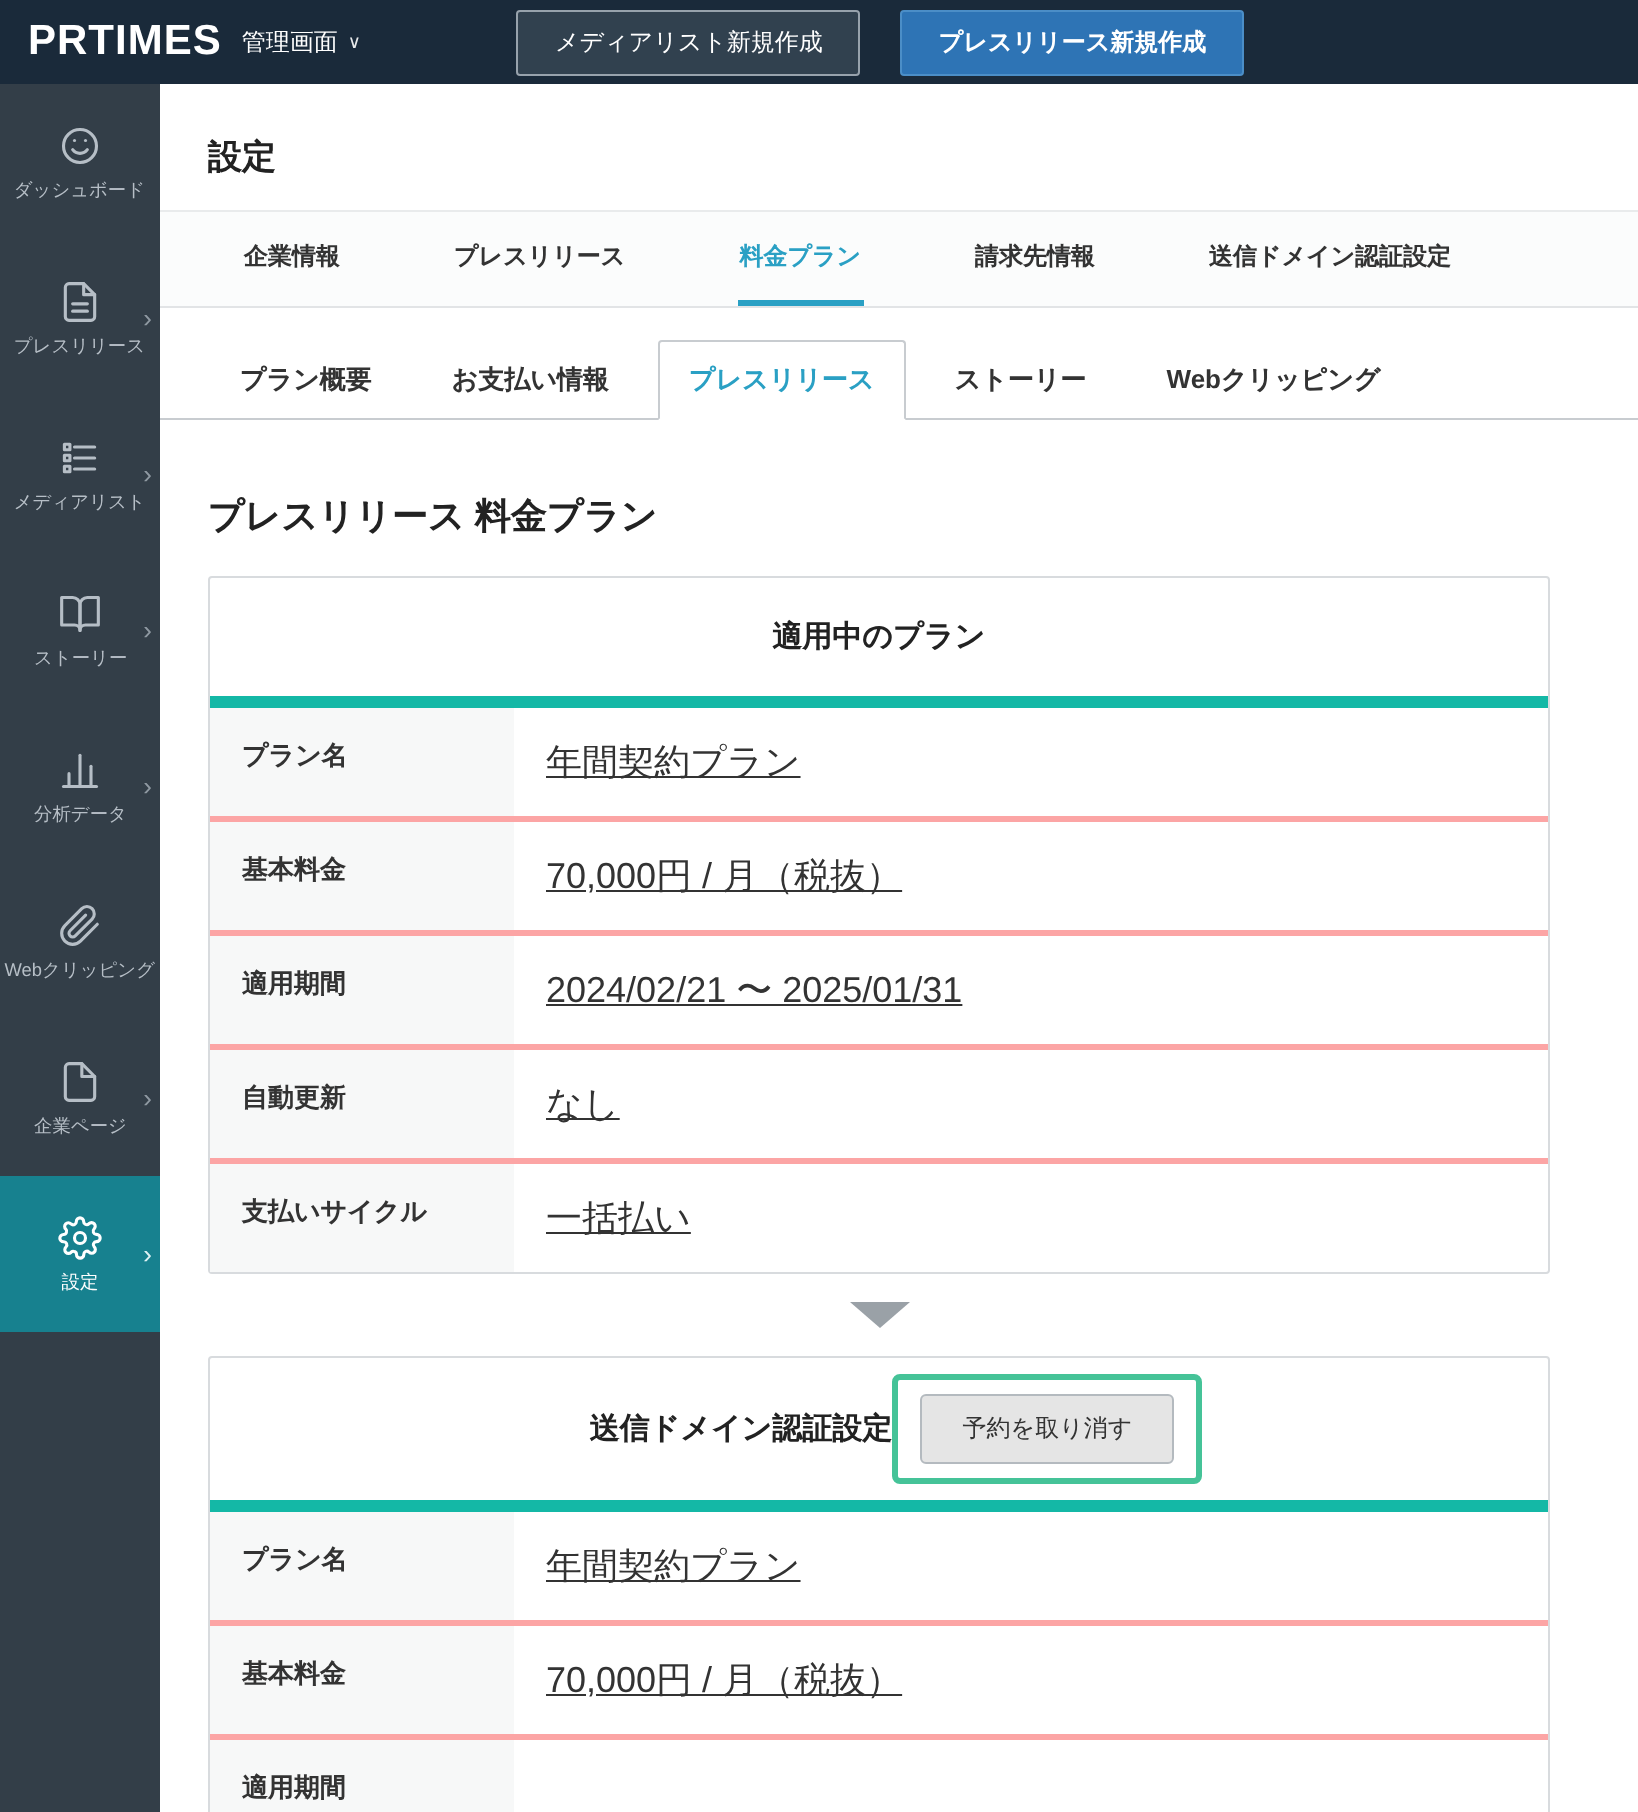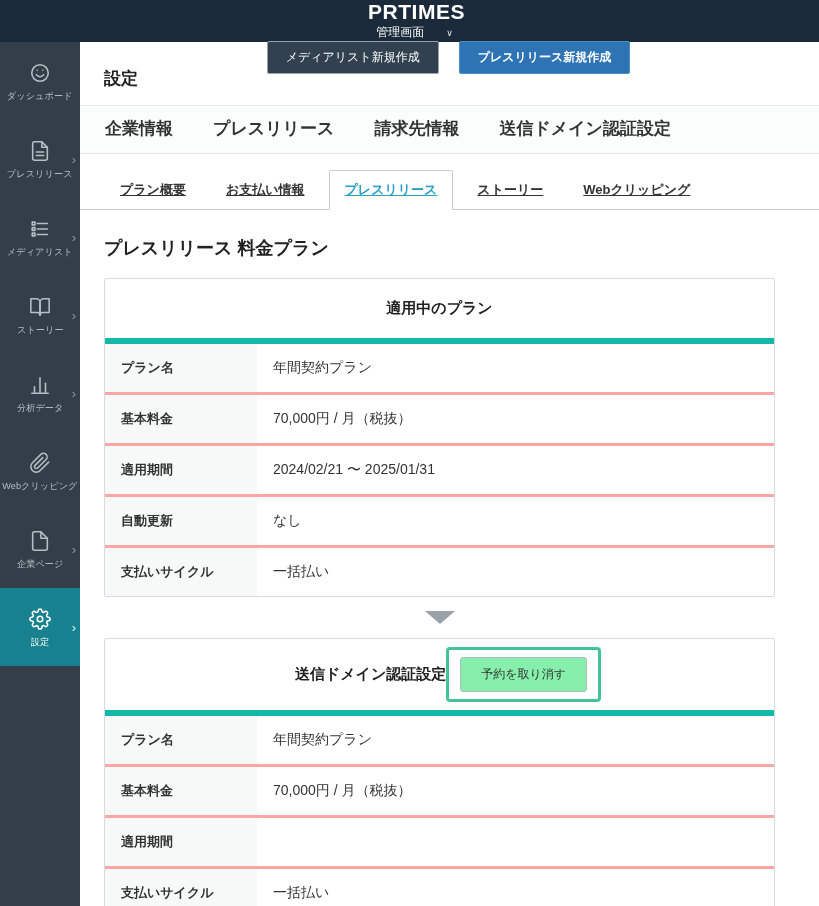--- a/index.html
+++ b/index.html
@@ -13,24 +13,24 @@
   }
   *{box-sizing:border-box;margin:0;padding:0;}
   html,body{width:819px;height:906px;overflow:hidden;}
   body{
     font-family:"Liberation Sans","DejaVu Sans",sans-serif;
     background:#fff;color:#333;position:relative;
   }
   
   .topbar{
     position:fixed;top:0;left:0;width:819px;height:42px;
-    background:var(--topbar-bg);display:flex;align-items:center;z-index:20;flex-direction:column;
+    background:var(--topbar-bg);display:flex;align-items:center;z-index:20;
   }
   .logo{color:#fff;font-weight:800;font-size:21px;letter-spacing:.5px;margin-left:14px;cursor:pointer;}
-  .admin-menu{display:flex;align-items:center;gap:22px;color:#fff;font-size:12px;margin-left:10px;cursor:pointer;}
+  .admin-menu{display:flex;align-items:center;gap:5px;color:#fff;font-size:12px;margin-left:10px;cursor:pointer;}
   .admin-menu .caret{font-size:9px;opacity:.9;}
   .topbar-buttons{display:flex;gap:20px;margin-left:78px;}
   .btn-media{
     background:#31414f;border:1px solid #97a2ac;color:#fff;font-size:12px;
     padding:7px 18px;border-radius:2px;cursor:pointer;font-family:inherit;
   }
   .btn-press{
     background:var(--button-blue);border:1px solid #4b8ec7;color:#fff;font-size:12px;
     padding:7px 18px;border-radius:2px;cursor:pointer;font-family:inherit;font-weight:bold;
   }
@@ -51,65 +51,65 @@
   .side-item.active .chev{color:#dff3f5;}
   
   .main{margin-left:80px;padding-top:42px;width:739px;}
   .page-title-block{padding:25px 24px 15px;border-bottom:1px solid #e9ebec;background:#fff;}
   .page-title{font-size:17px;font-weight:bold;color:#222;}
   .tabs{
     display:flex;gap:38px;padding:0 24px;height:48px;align-items:stretch;
     border-bottom:1px solid #e2e4e6;background:#fbfcfc;
   }
   .tab{
-    display:flex;align-items:center;font-size:17px;font-weight:bold;color:#333;
-    border-bottom:3px solid transparent;cursor:pointer;padding:0 1px;
+    display:flex;align-items:center;font-size:12px;font-weight:bold;color:#333;
+    border-bottom:3px solid transparent;cursor:pointer;padding:0 1px;margin-left:17px;
   }
   .tab.active{color:var(--accent-blue);border-bottom-color:var(--accent-blue);}
   .subtabs{
     display:flex;gap:8px;align-items:flex-end;padding:0 24px;margin-top:16px;
     border-bottom:1px solid #c8ccd0;
   }
   .subtab{
     font-size:13px;font-weight:bold;color:#333;padding:10px 15px;cursor:pointer;
-    border:1px solid transparent;margin-bottom:-1px;text-decoration:underline;
+    border:1px solid transparent;margin-bottom:-1px;
   }
   .subtab.active{
     background:#fff;color:var(--accent-blue);
     border:1px solid #c8ccd0;border-bottom:1px solid #fff;border-radius:2px 2px 0 0;
   }
-  .section-heading{font-size:18px;font-weight:bold;color:#222;margin:26px 24px 18px;}
+  .section-heading{font-size:18px;font-weight:bold;color:#222;margin:36px 24px 18px;}
   
   .card{
     margin:0 44px 0 24px;border:1px solid #d8dbde;border-radius:2px;background:#fff;
   }
   .card-header{
     display:flex;justify-content:center;align-items:center;
     padding:20px 20px;border-bottom:6px solid #14b8a6;
   }
   .card-title{font-size:15px;font-weight:bold;color:#222;}
   .plan-row{display:flex;border-bottom:3px solid #fca5a5;}
   .plan-row:last-child{border-bottom:none;}
   .row-label{
     width:152px;flex-shrink:0;background:#f7f8f8;
     padding:15px 16px;font-size:13px;font-weight:bold;color:#333;
   }
-  .row-value{padding:15px 16px;font-size:14px;color:#333;}
+  .row-value{padding:15px 16px;font-size:18px;color:#333;text-decoration:underline;}
   .note-red{color:var(--alert-red);}
   .arrow-wrap{margin:14px 44px 14px 24px;display:flex;justify-content:center;}
   .down-triangle{
     width:0;height:0;border-left:15px solid transparent;border-right:15px solid transparent;
     border-top:13px solid #9aa1a7;
   }
   .highlight-box{
     border:3px solid var(--highlight-green);border-radius:4px;
     padding:7px 11px;margin:-12px -17px -12px 0;
   }
   .btn-cancel{
-    background:#86efac;border:1px solid #b4babf;border-radius:3px;
+    background:#e5e5e5;border:1px solid #b4babf;border-radius:3px;
     padding:8px 20px;font-size:12px;color:#333;cursor:pointer;font-family:inherit;
   }
 </style>
 </head>
 <body>
 
 <header class="topbar">
   <div class="logo">PRTIMES</div>
   <div class="admin-menu">
     <span>管理画面</span>
@@ -206,20 +206,21 @@
 
 <main class="main">
 
   <div class="page-title-block">
     <h1 class="page-title">設定</h1>
   </div>
 
   <nav class="tabs">
     <div class="tab">企業情報</div>
     <div class="tab">プレスリリース</div>
+    <div class="tab active">料金プラン</div>
     <div class="tab">請求先情報</div>
     <div class="tab">送信ドメイン認証設定</div>
   </nav>
 
   <nav class="subtabs">
     <div class="subtab">プラン概要</div>
     <div class="subtab">お支払い情報</div>
     <div class="subtab active">プレスリリース</div>
     <div class="subtab">ストーリー</div>
     <div class="subtab">Webクリッピング</div>

